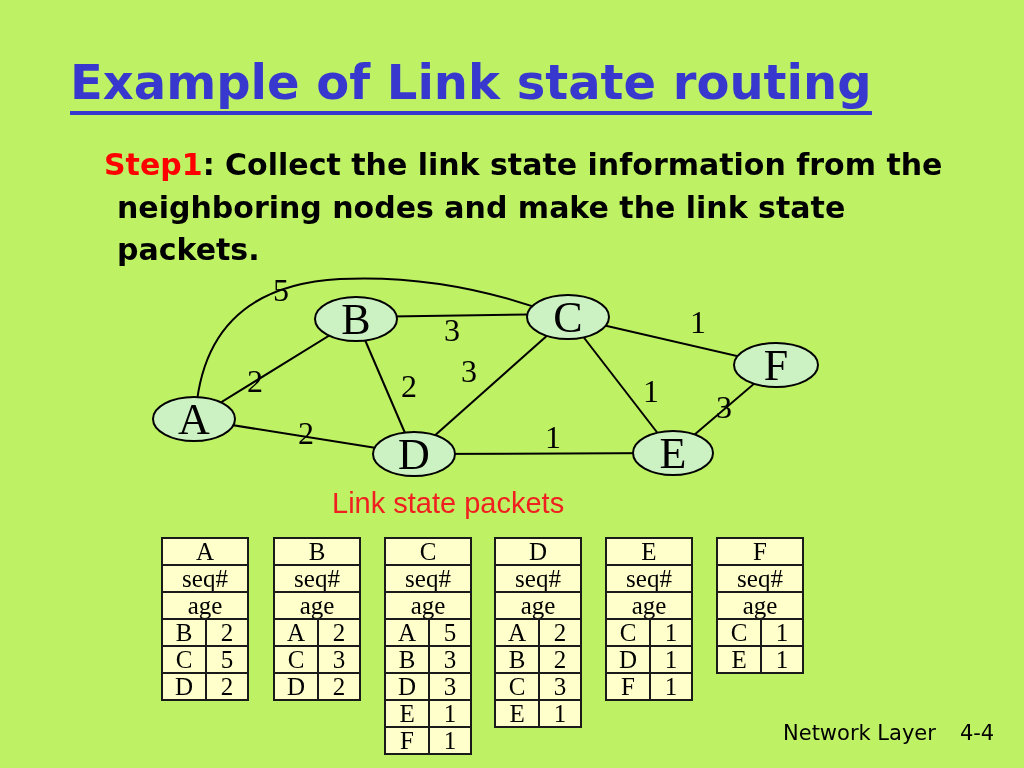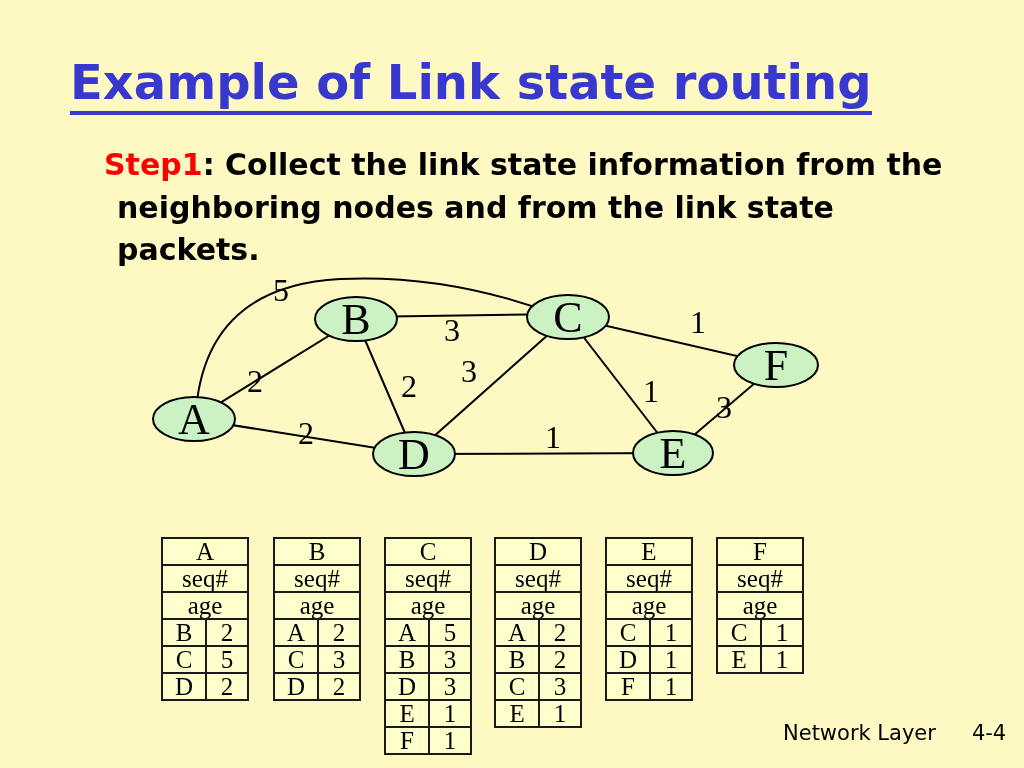--- a/index.html
+++ b/index.html
@@ -8,21 +8,21 @@
     --caption_red:#F02020;
     --node_fill:#CCF2C4;
     --table_fill:#FFFFCC;
     --ink:#111111;
   }
   html,body{margin:0;padding:0;}
   body{
     width:1024px;height:768px;background:#ffffff;overflow:hidden;position:relative;
     font-family:"DejaVu Sans", sans-serif;color:var(--ink);
   }
-  .slide{position:absolute;left:0;top:0;width:1024px;height:768px;background:#fef9c3;}
+  .slide{position:absolute;left:0;top:0;width:1024px;height:768px;background:#bef264;}
 
   .title{
     position:absolute;left:70px;top:56px;
     font-size:48px;font-weight:bold;line-height:1.1;white-space:nowrap;
     color:var(--title_blue);
     border-bottom:4px solid var(--title_blue);
     padding-bottom:2px;display:inline-block;
   }
 
   .step{
@@ -56,34 +56,34 @@
   table.packet td{
     border:2px solid #1a1a1a;text-align:center;vertical-align:middle;
     height:24px;padding:0;line-height:1.0;overflow:hidden;
   }
   table.packet td.n{width:40px;}
   table.packet td.w{width:38px;}
   table.packet td.hdr{width:84px;}
   .t-a{left:161px;} .t-b{left:273px;} .t-c{left:384px;} .t-d{left:494px;} .t-e{left:605px;} .t-f{left:716px;}
 
   .footer{
-    position:absolute;left:783px;top:721px;display:flex;gap:36px;
+    position:absolute;left:783px;top:721px;display:flex;gap:24px;
     font-size:21px;color:#000;white-space:nowrap;
   }
 </style>
 </head>
 <body>
 
 <div class="slide">
 
   <div class="title">Example of Link state routing</div>
 
   <div class="step">
     <span class="step-label">Step1</span><span>: Collect the link state information from the</span>
-    <span class="step-line2">neighboring nodes and from the link state packets.</span>
+    <span class="step-line2">neighboring nodes and make the link state packets.</span>
   </div>
 
   <svg class="graph" width="1024" height="768" viewBox="0 0 1024 768">
     <g class="edges">
       <line x1="194" y1="419" x2="356" y2="319"></line>
       <path d="M 196 410 C 203 330 248 284 340 279 C 424 275 500 293 560 316"></path>
       <line x1="194" y1="419" x2="414" y2="454"></line>
       <line x1="356" y1="317" x2="568" y2="314"></line>
       <line x1="356" y1="319" x2="414" y2="454"></line>
       <line x1="568" y1="317" x2="414" y2="454"></line>
@@ -113,20 +113,21 @@
       <ellipse cx="776" cy="365" rx="42" ry="22"></ellipse>
       <text x="194" y="434">A</text>
       <text x="356" y="334">B</text>
       <text x="568" y="332">C</text>
       <text x="414" y="469">D</text>
       <text x="673" y="468">E</text>
       <text x="776" y="380">F</text>
     </g>
   </svg>
 
+  <div class="caption">Link state packets</div>
 
   <div class="packets">
 
     <table class="packet t-a">
       <tbody>
         <tr>
             <td class="hdr" colspan="2">A</td>
           </tr>
         <tr>
             <td class="hdr" colspan="2">seq#</td>

